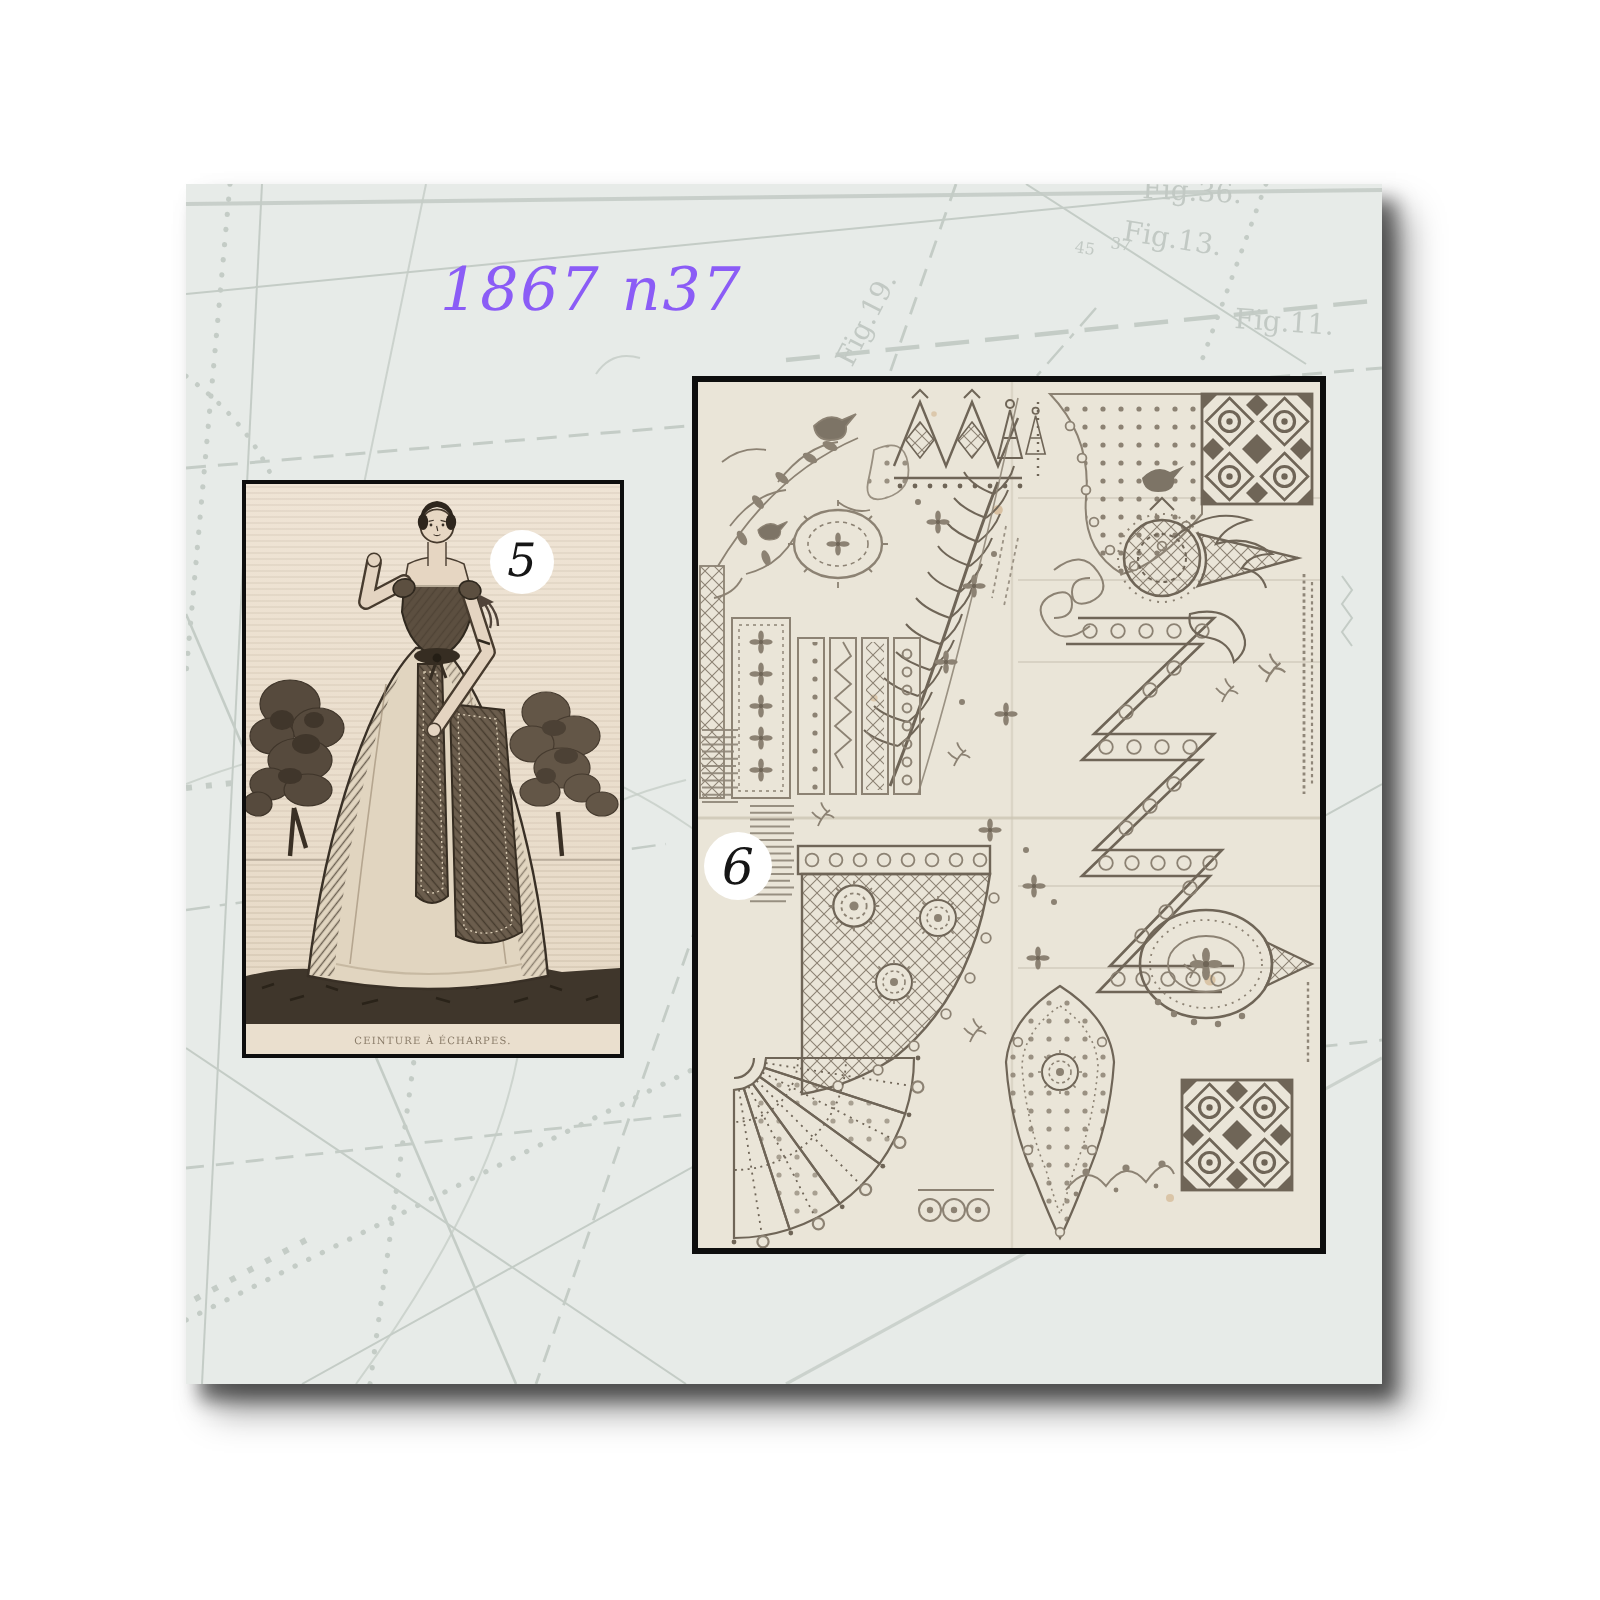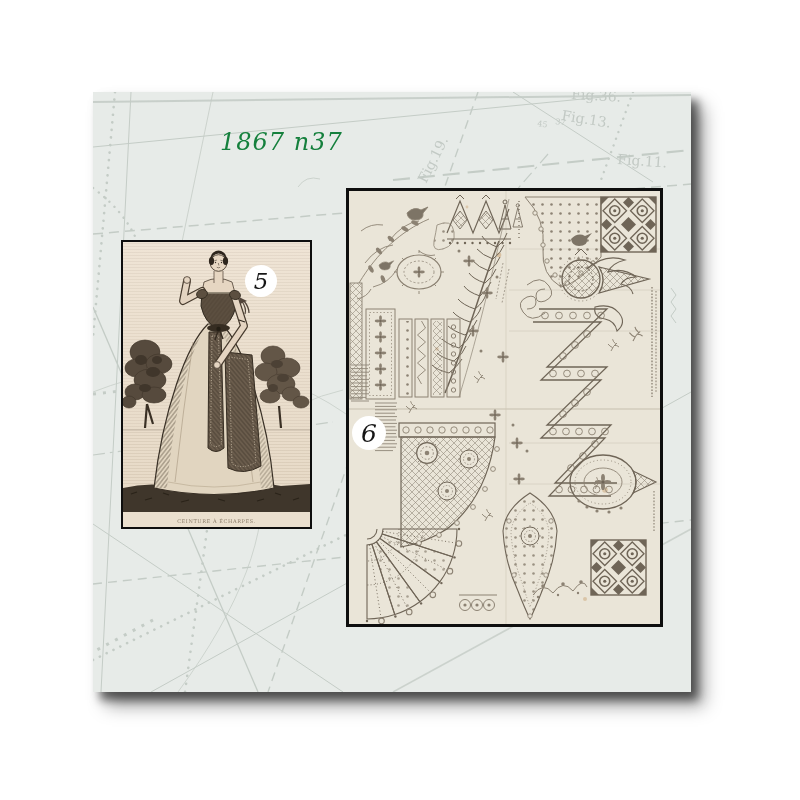--- a/index.html
+++ b/index.html
@@ -1,22 +1,22 @@
 <!DOCTYPE html>
 <html><head>
 <meta charset="utf-8">
 <style>
   html,body{margin:0;padding:0;}
   body{width:800px;height:800px;background:#ffffff;position:relative;overflow:hidden;
        font-family:"DejaVu Serif", serif;}
   .page{position:absolute;left:93px;top:92px;width:598px;height:600px;background:#e7ebe8;
         overflow:hidden;box-shadow:7px 8px 9px rgba(0,0,0,.55), 13px 14px 17px rgba(0,0,0,.35);}
   .bg-lines{position:absolute;left:0;top:0;}
-  .page-title{position:absolute;left:127px;top:36px;font-style:italic;font-size:24px;
-              letter-spacing:1px;color:#15803d;}
+  .page-title{position:absolute;left:127px;top:36px;font-style:italic;font-size:30px;
+              letter-spacing:1px;color:#8b5cf6;}
   .plate{position:absolute;background:#eadfce;}
   .plate5{left:28px;top:148px;width:187px;height:285px;border:2px solid #0e0e0e;}
   .plate6{left:253px;top:96px;width:311px;height:433px;border:3px solid #0e0e0e;background:#eae5d8;}
   .plate svg{display:block;}
   .badge{position:absolute;background:#ffffff;border-radius:50%;display:flex;
          align-items:center;justify-content:center;font-style:italic;color:#161616;}
   .badge-5{left:122px;top:23px;width:32px;height:32px;font-size:23px;}
   .badge-6{left:3px;top:225px;width:34px;height:34px;font-size:25px;}
   .caption{position:absolute;left:0;bottom:3px;width:100%;text-align:center;font-size:5px;
            letter-spacing:.6px;color:#8a7c69;}

